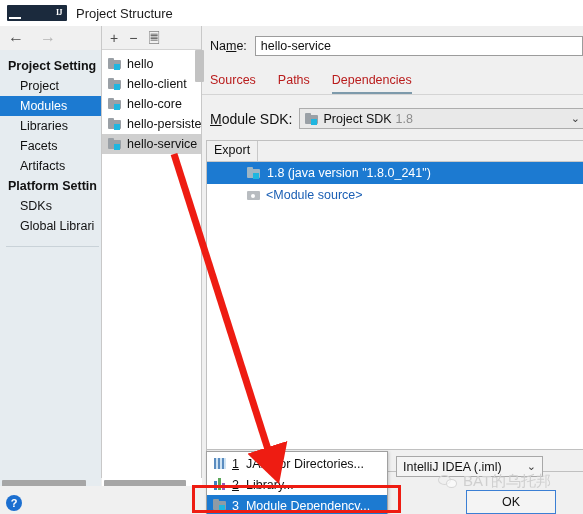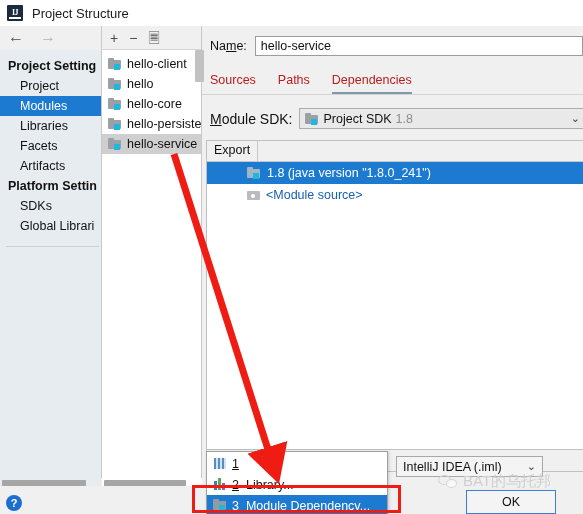--- a/index.html
+++ b/index.html
@@ -27,20 +27,21 @@
     border-bottom: 1px solid #d9d9d9;
     display: flex; align-items: center;
   }
   .ij-logo {
     width: 16px; height: 16px; margin-left: 7px; margin-right: 9px;
     background: #1b2a3d;
     border-radius: 1px;
     position: relative;
     display: flex; align-items: center; justify-content: center;
     flex: none;
+    padding-left: 44px;
   }
   .ij-logo .ij-text {
     color: #ffffff; font-size: 8px; font-weight: bold;
     letter-spacing: -0.5px; line-height: 1;
     font-family: "Liberation Serif", serif;
   }
   .ij-logo:after {
     content: ""; position: absolute; left: 2px; bottom: 2px;
     width: 12px; height: 2px; background: #ffffff;
   }
@@ -407,29 +408,29 @@
       <span class="tb-glyph">−</span>
       <span class="tb-glyph">🗏</span>
     </div>
     <div class="modlist">
       <div class="modrow">
         <span class="folder-ico">
             <i class="ftab"></i>
             <i class="fbody"></i>
             <i class="fbadge"></i>
           </span>
-        <span>hello-client</span>
+        <span>hello</span>
       </div>
       <div class="modrow">
         <span class="folder-ico">
             <i class="ftab"></i>
             <i class="fbody"></i>
             <i class="fbadge"></i>
           </span>
-        <span>hello</span>
+        <span>hello-client</span>
       </div>
       <div class="modrow">
         <span class="folder-ico">
             <i class="ftab"></i>
             <i class="fbody"></i>
             <i class="fbadge"></i>
           </span>
         <span>hello-core</span>
       </div>
       <div class="modrow">
@@ -518,20 +519,21 @@
     <div class="menuitem">
       <span class="mi-ico jar-ico">
         <i class="s" style="left:1px"></i>
           <i class="w" style="left:3px"></i>
         <i class="s" style="left:5px"></i>
           <i class="w" style="left:7px"></i>
         <i class="s" style="left:9px"></i>
           <i class="w" style="left:11px"></i>
       </span>
       <span class="mnem">1</span>
+      <span>JARs or Directories...</span>
     </div>
     <div class="menuitem">
       <span class="mi-ico lib-ico">
         <i class="b1" style="left:1px;height:9px"></i>
         <i class="b2" style="left:5px;height:12px"></i>
         <i class="b3" style="left:9px;height:7px"></i>
       </span>
       <span class="mnem">2</span>
       <span>Library...</span>
     </div>

